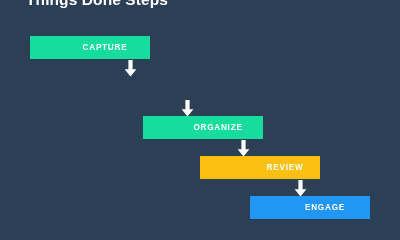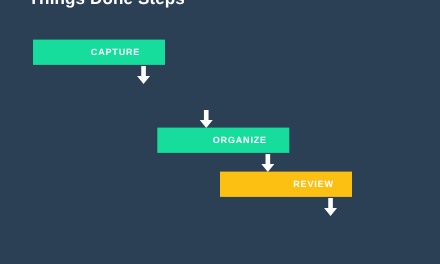--- a/index.html
+++ b/index.html
@@ -92,13 +92,16 @@
     </div>
     <div class="flow-step" style="left: 30px; top: 36px; width: 120px; height: 23px; background: rgb(23, 221, 156);">
       <span class="flow-step-label" style="color: rgb(255, 255, 255);">CAPTURE</span>
     </div>
     <div class="flow-step" style="left: 143px; top: 116px; width: 120px; height: 23px; background: rgb(23, 221, 156);">
       <span class="flow-step-label" style="color: rgb(255, 255, 255);">ORGANIZE</span>
     </div>
     <div class="flow-step" style="left: 200px; top: 156px; width: 120px; height: 23px; background: rgb(252, 192, 19);">
       <span class="flow-step-label" style="color: rgb(255, 255, 255); margin-left: 20px;">REVIEW</span>
     </div>
+    <div class="flow-step" style="left: 250px; top: 196px; width: 120px; height: 23px; background: rgb(33, 150, 243);">
+      <span class="flow-step-label" style="color: rgb(255, 255, 255);">ENGAGE</span>
+    </div>
   </div>
 
 </body></html>

